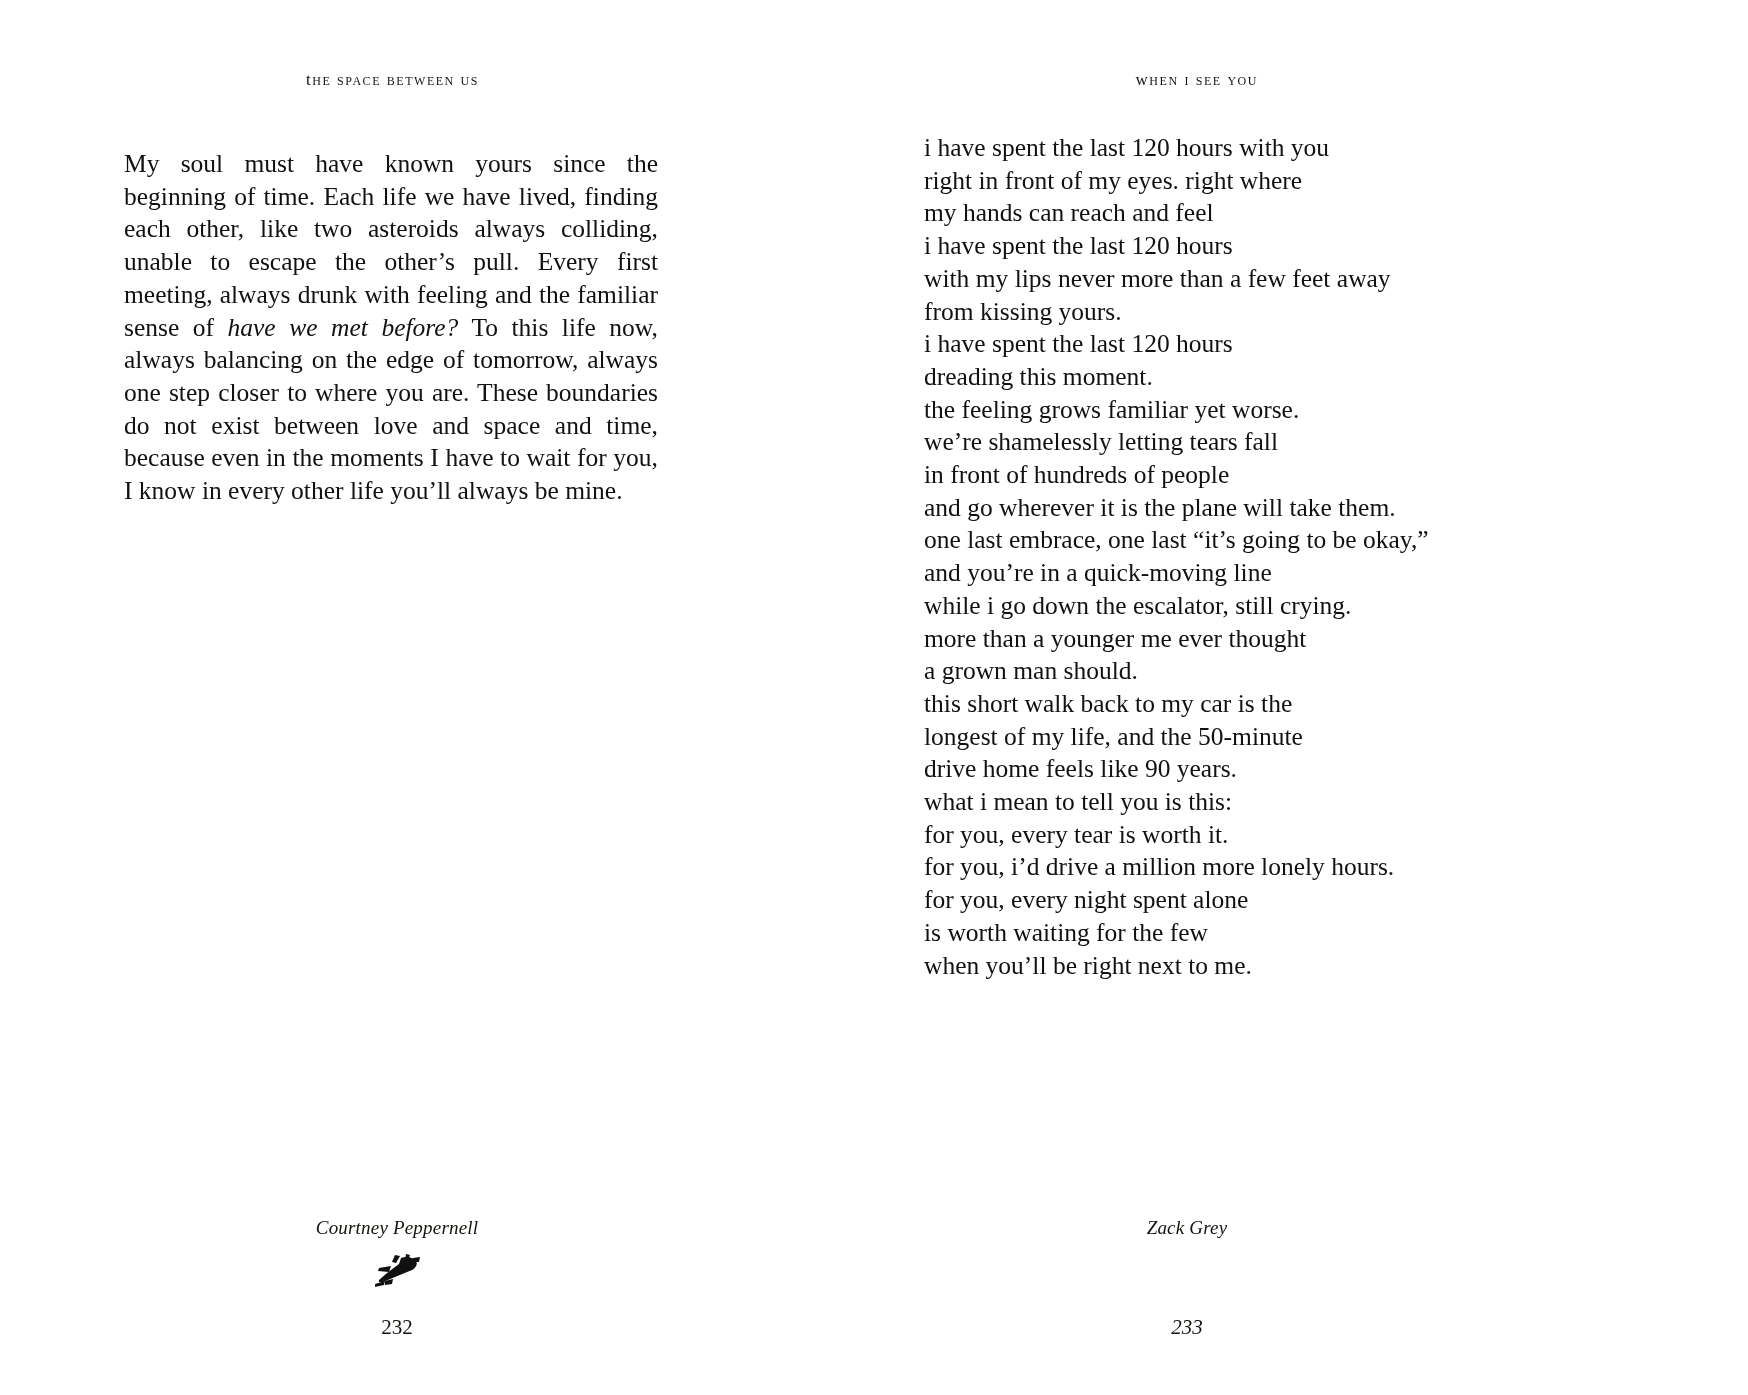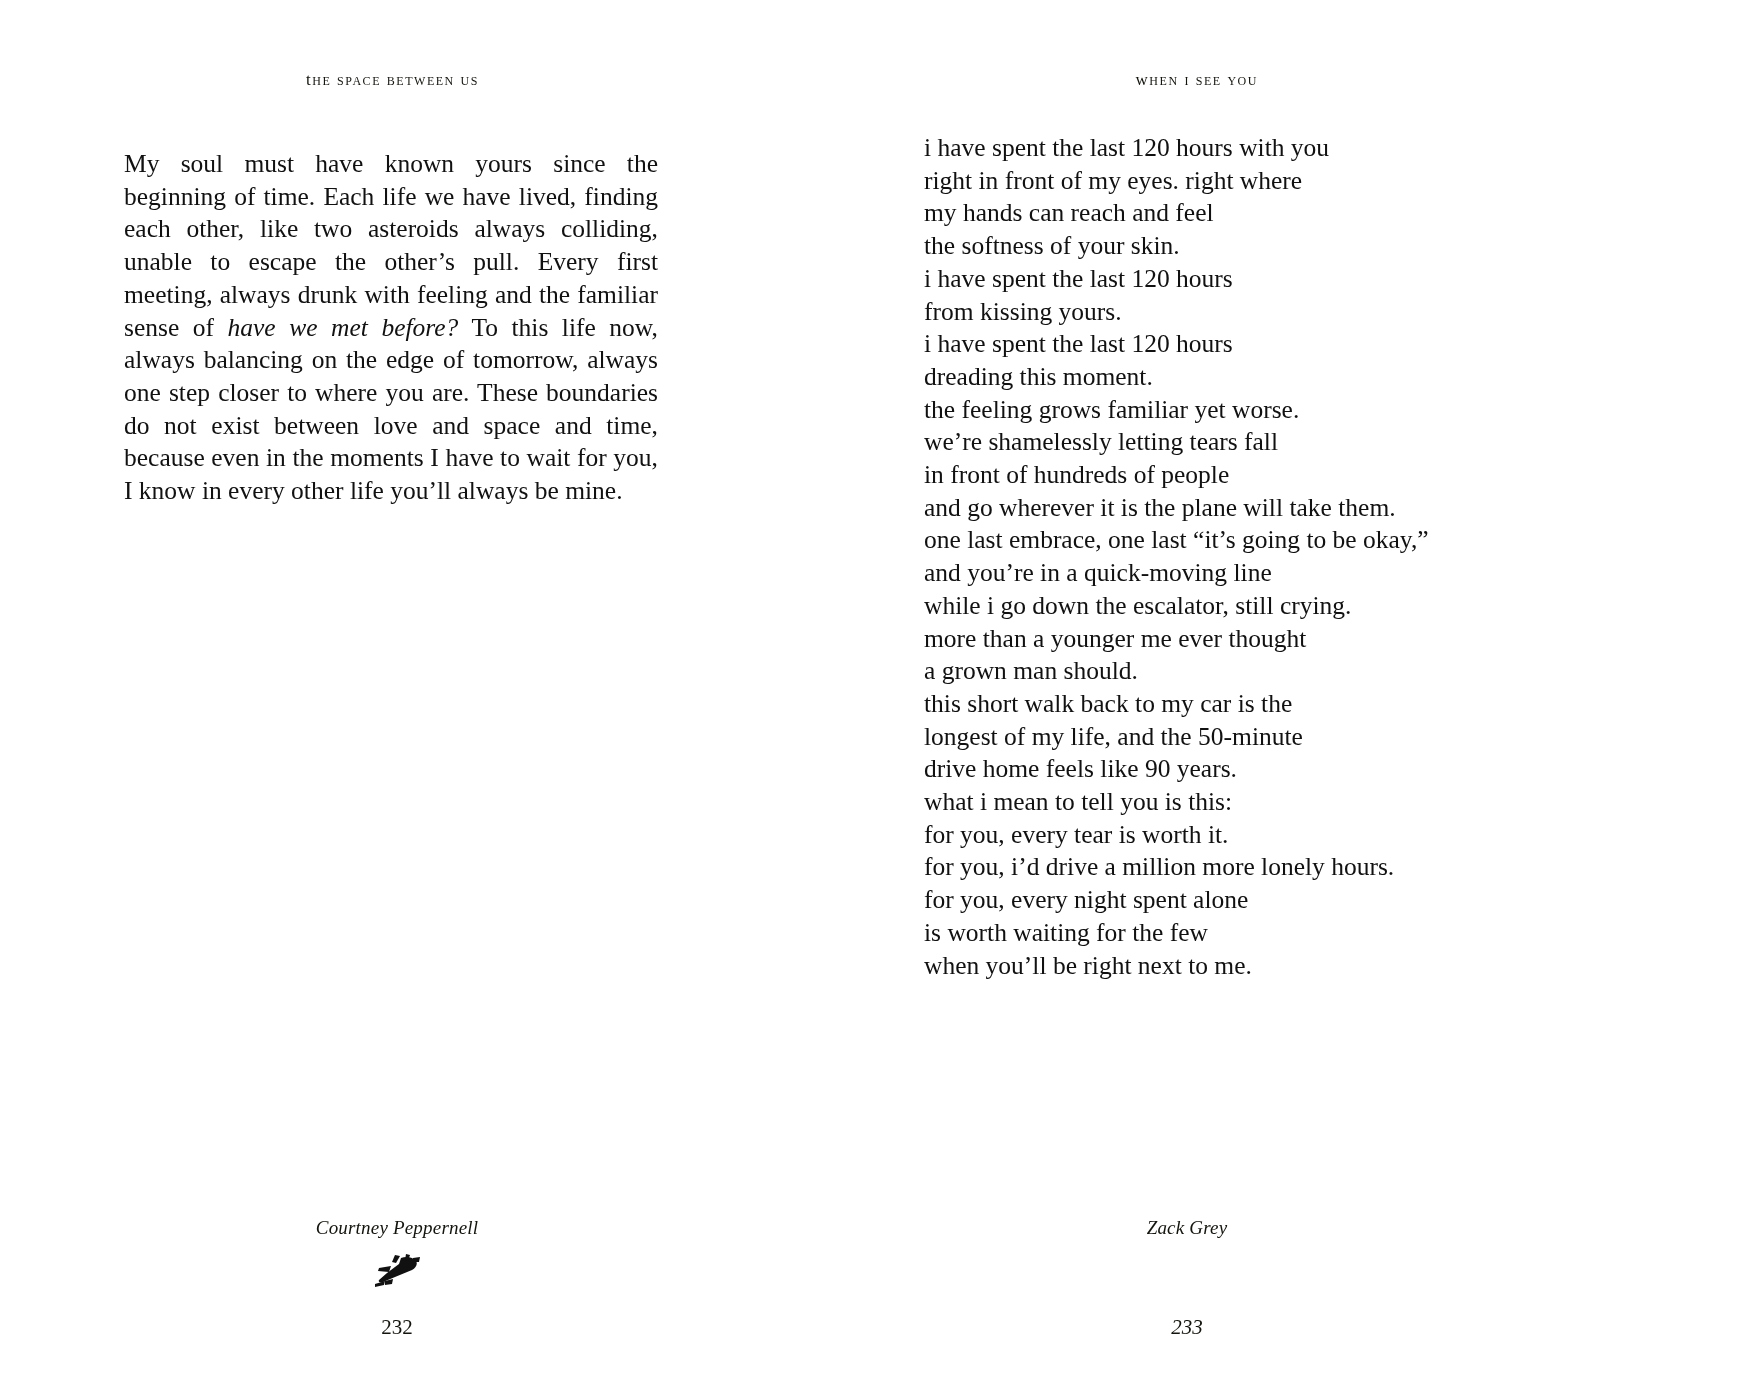--- a/index.html
+++ b/index.html
@@ -180,22 +180,22 @@
   </div>
 
   <div class="page page-right">
 
     <div class="running-head">When I See You</div>
 
     <div class="poem">
         <div class="line">i have spent the last 120 hours with you</div>
         <div class="line">right in front of my eyes. right where</div>
         <div class="line">my hands can reach and feel</div>
-        <div class="line">the softness of your skin.</div>
         <div class="line">i have spent the last 120 hours</div>
+        <div class="line">with my lips never more than a few feet away</div>
         <div class="line">from kissing yours.</div>
         <div class="line">i have spent the last 120 hours</div>
         <div class="line">dreading this moment.</div>
         <div class="line">the feeling grows familiar yet worse.</div>
         <div class="line">we’re shamelessly letting tears fall</div>
         <div class="line">in front of hundreds of people</div>
         <div class="line">and go wherever it is the plane will take them.</div>
         <div class="line">one last embrace, one last “it’s going to be okay,”</div>
         <div class="line">and you’re in a quick-moving line</div>
         <div class="line">while i go down the escalator, still crying.</div>

